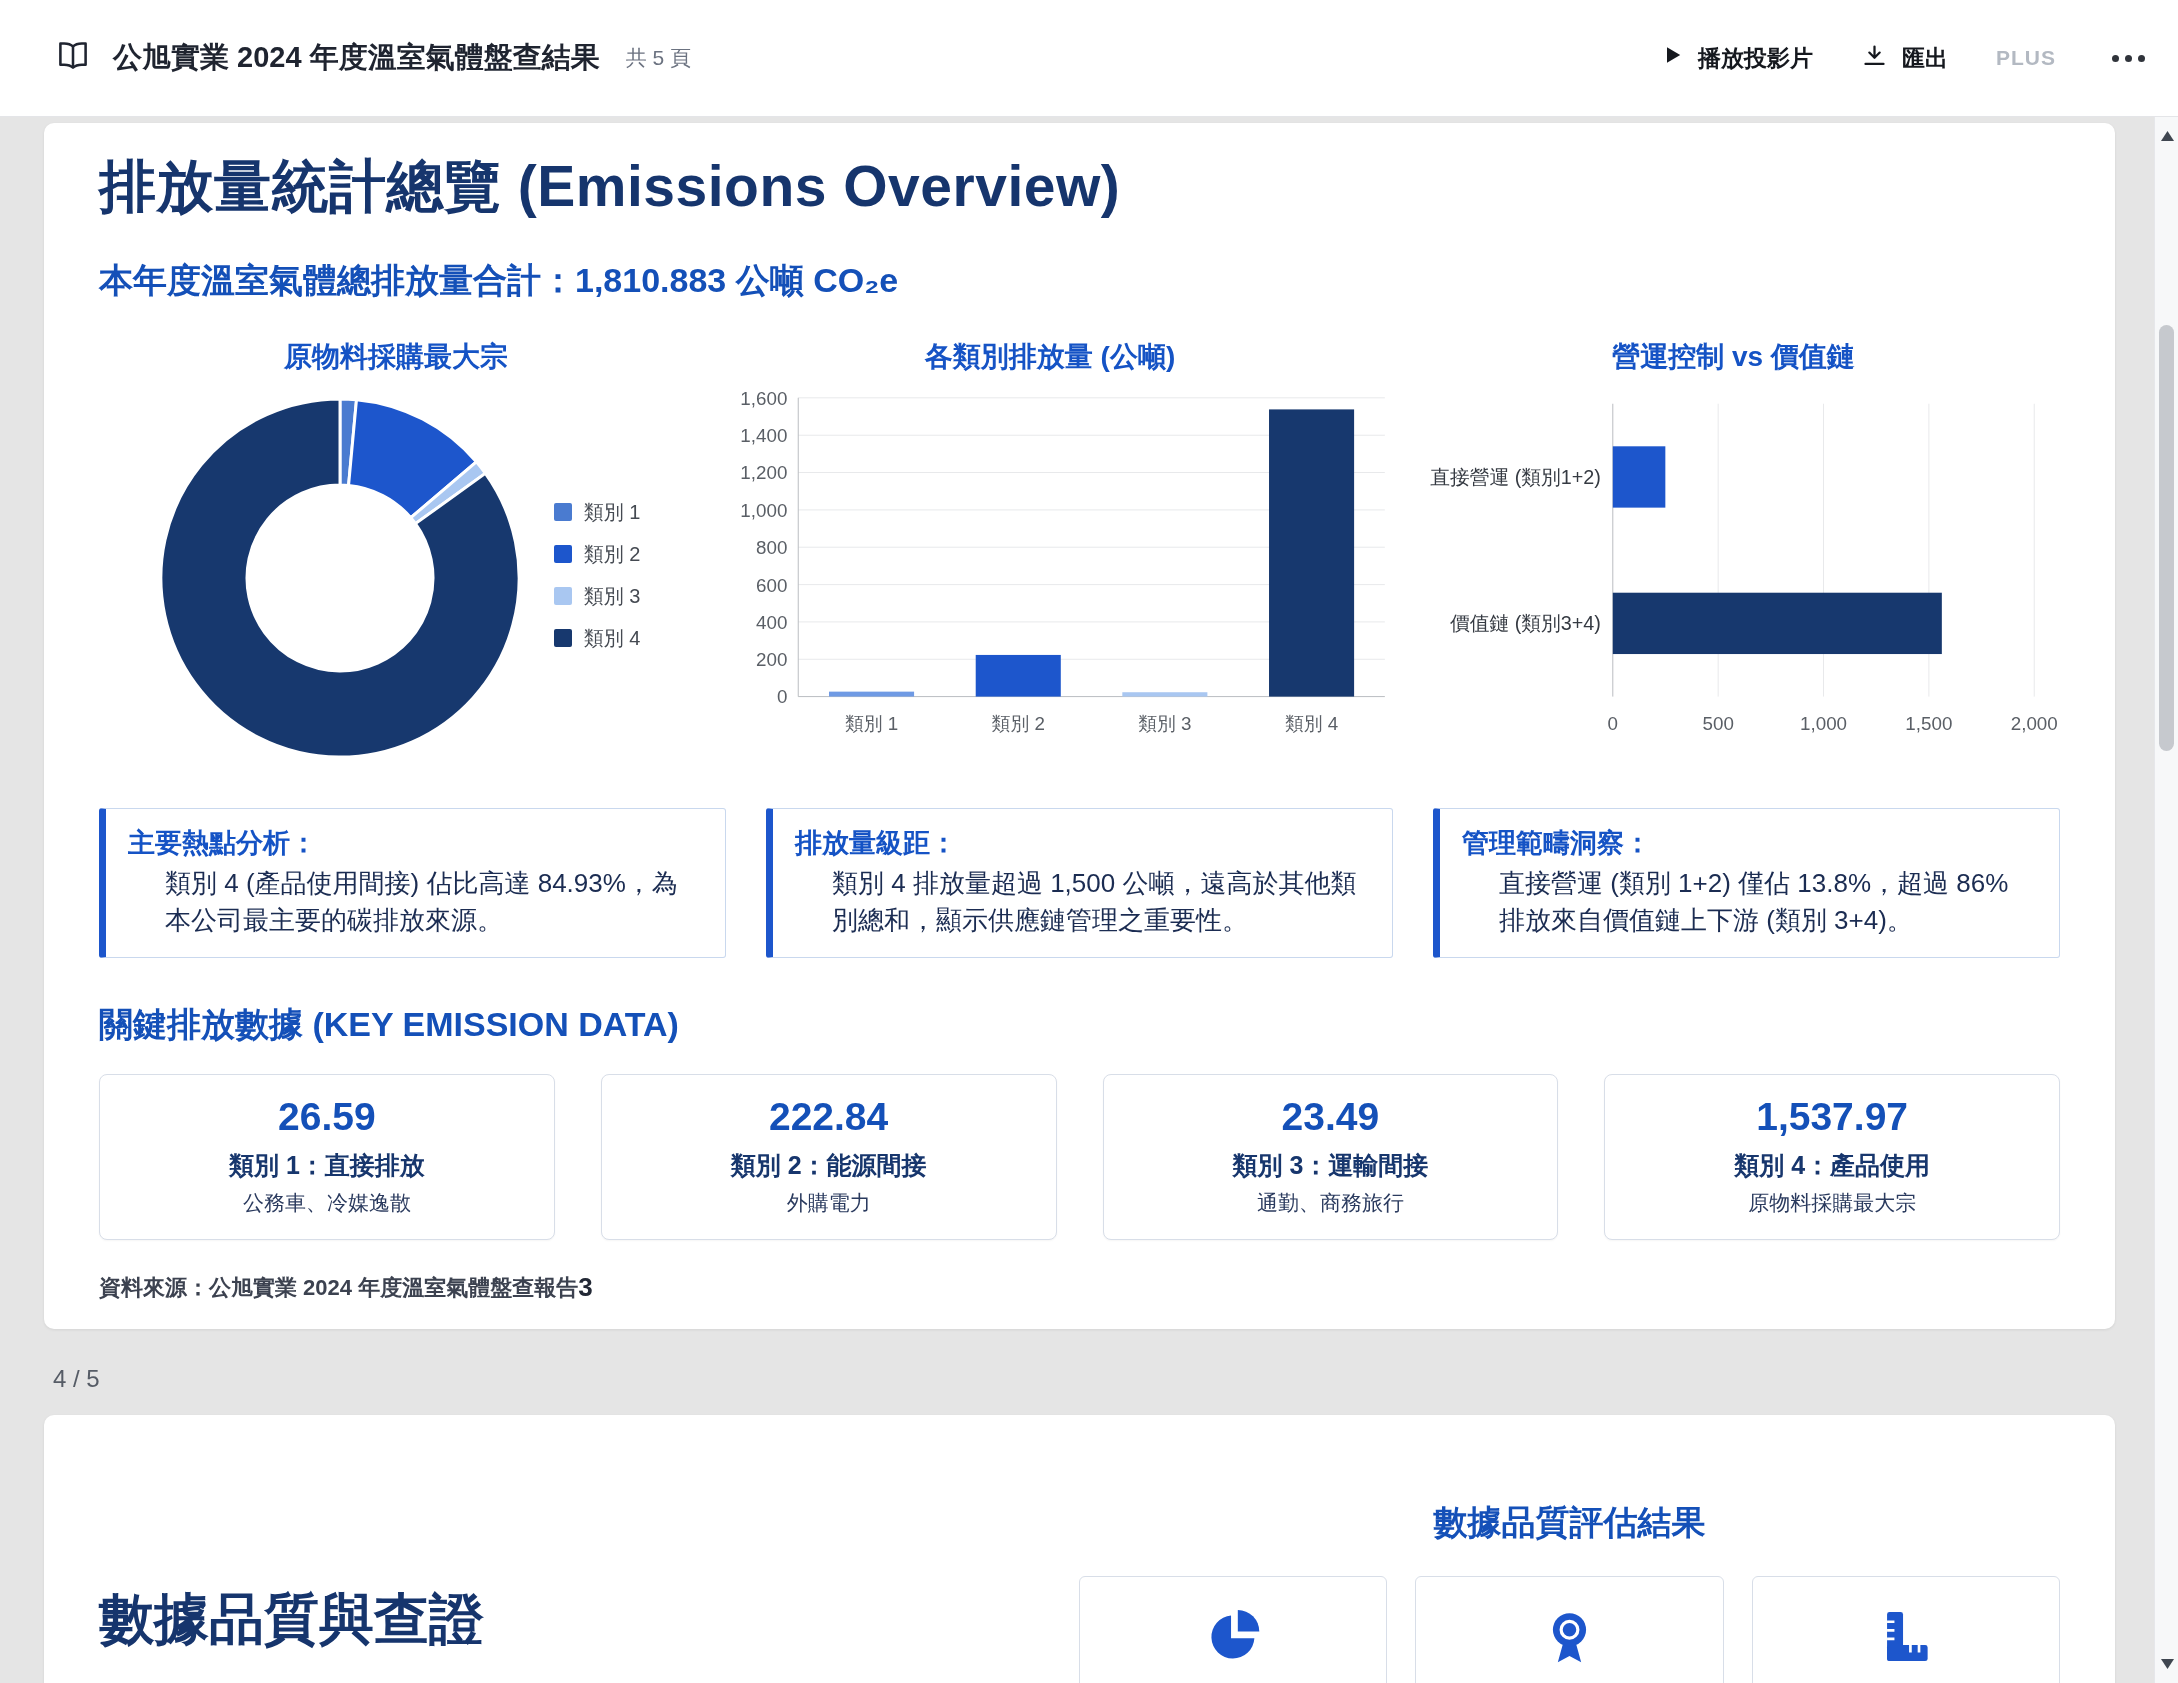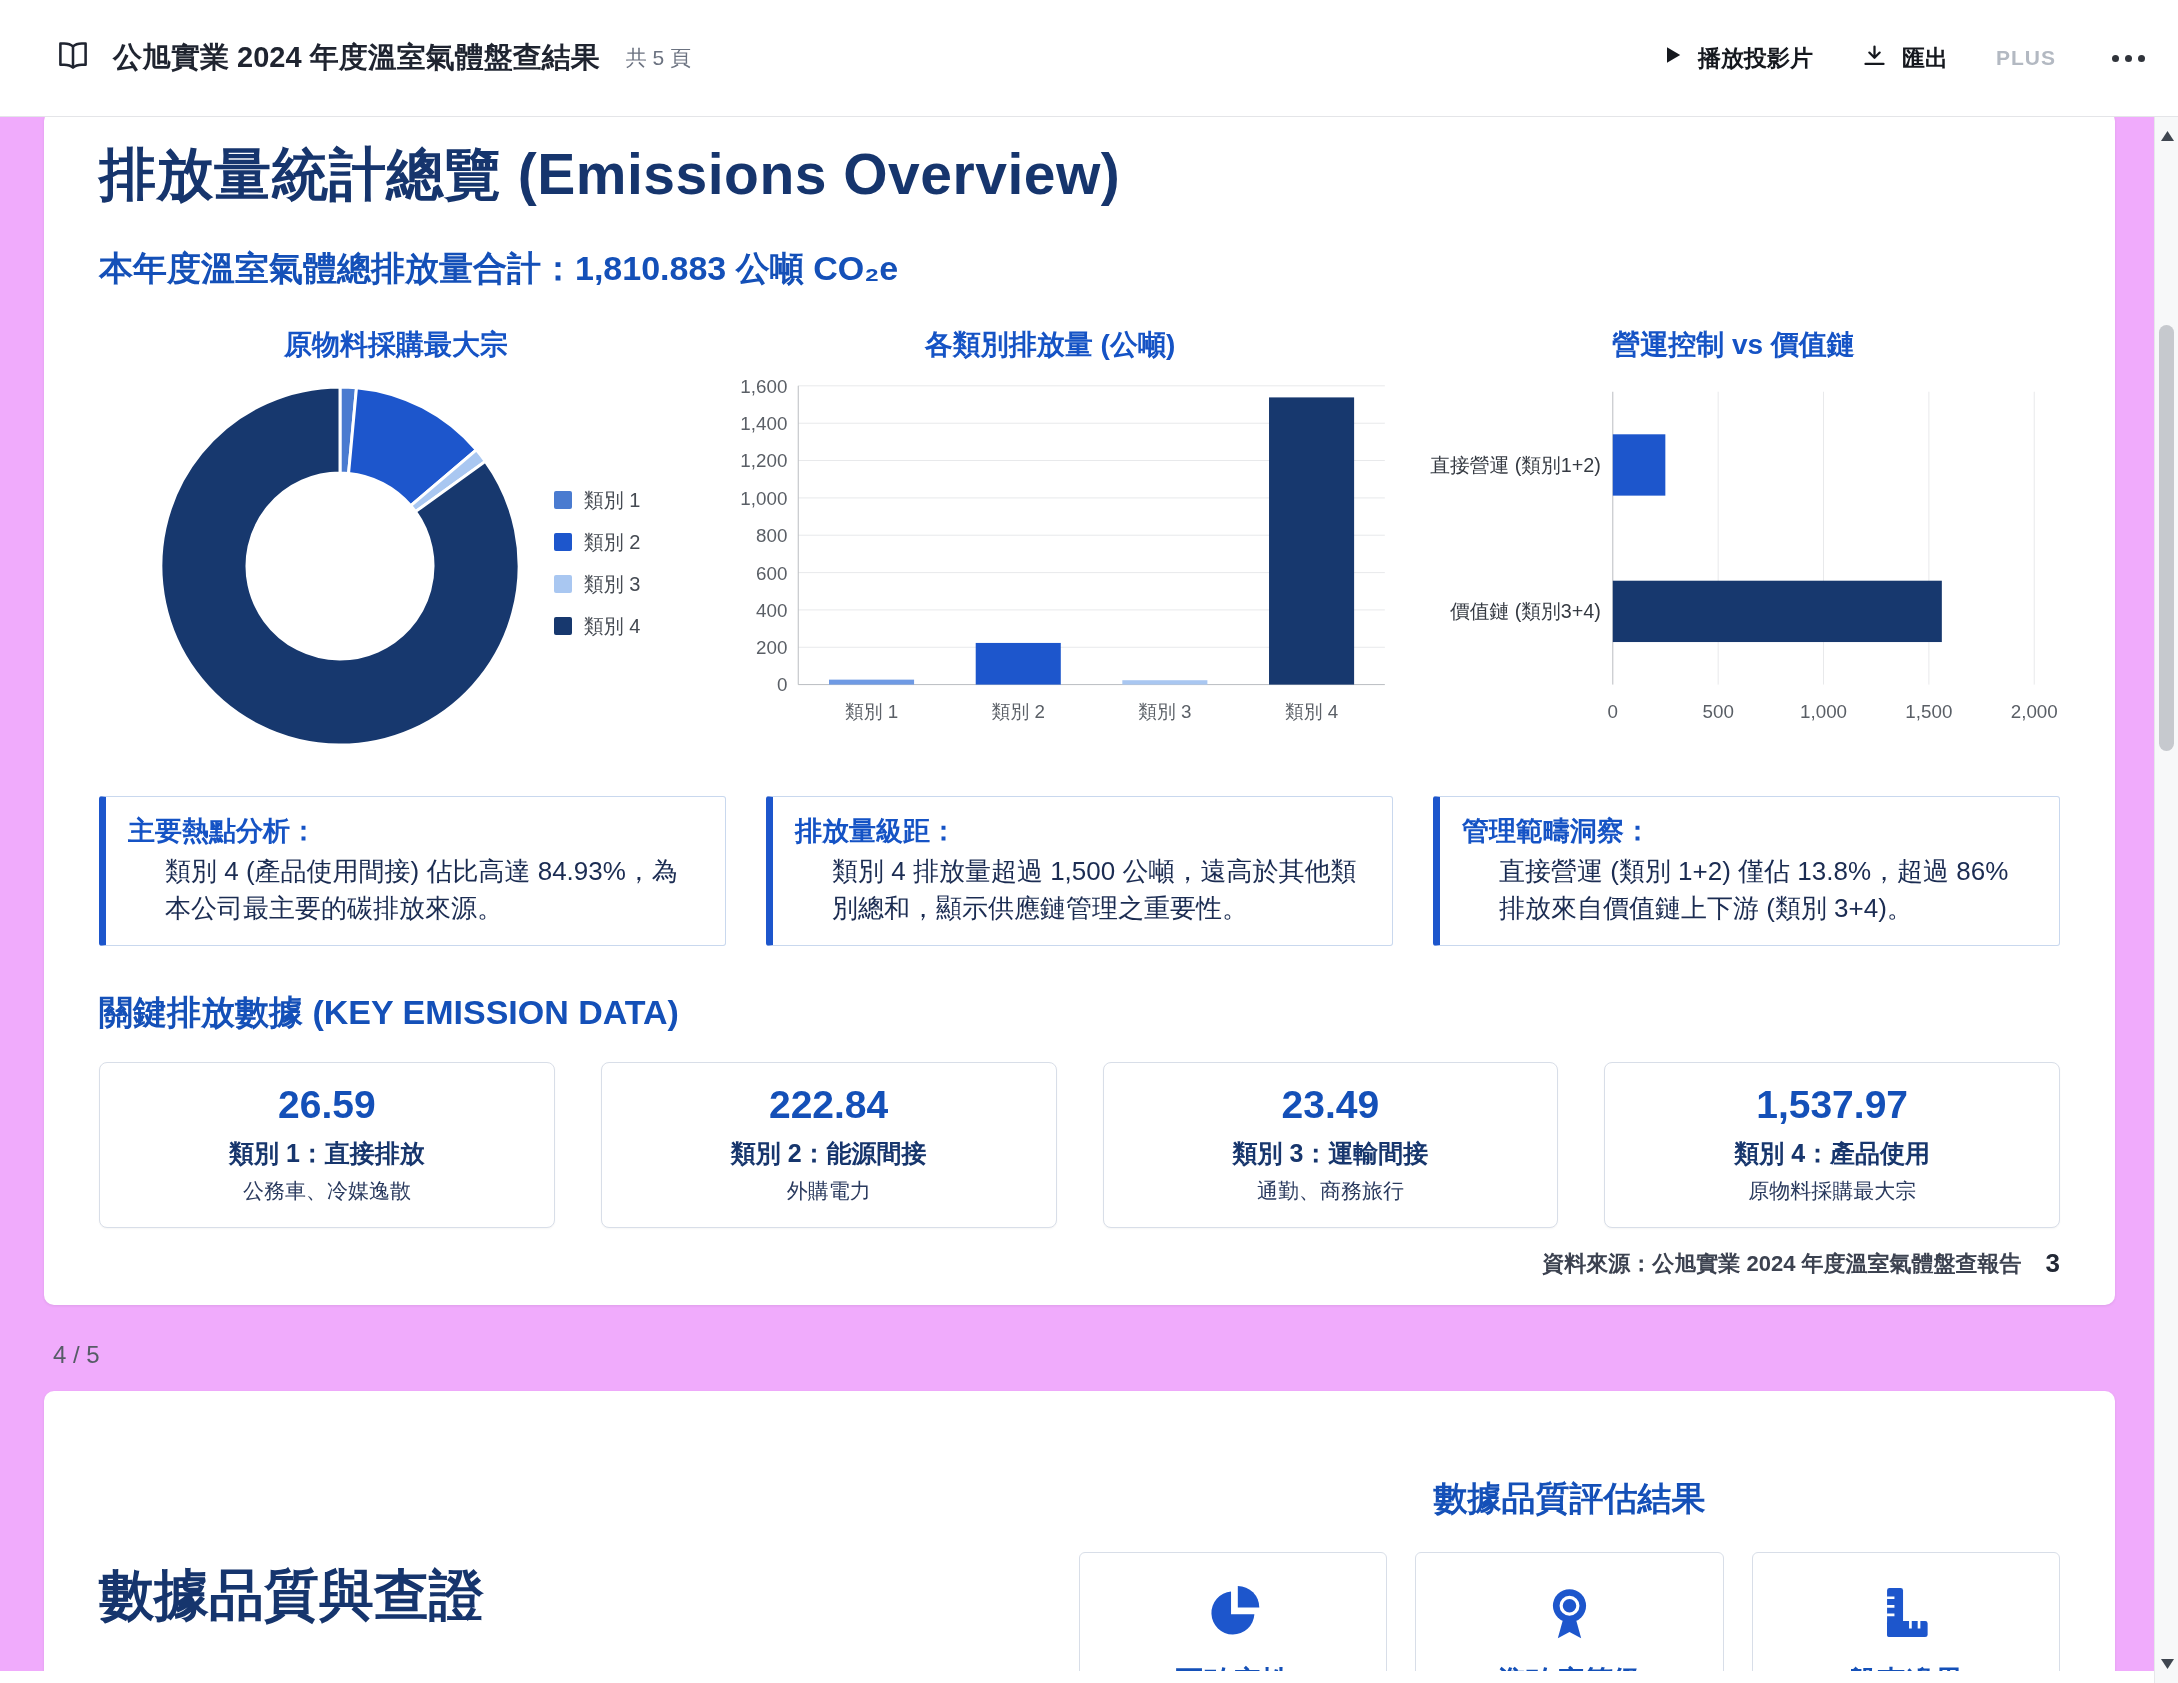--- a/index.html
+++ b/index.html
@@ -14,22 +14,22 @@
   .tb-title { font-size:29px; font-weight:700; color:#1f2430; }
   .tb-pages { font-size:21px; color:#6b7280; margin-left:4px; }
   .tb-right { display:flex; align-items:center; gap:48px; }
   .tb-btn { display:flex; align-items:center; gap:14px; background:none; border:none; cursor:pointer;
     font-size:23px; font-weight:700; color:#15181e; font-family:inherit; }
   .tb-plus { font-size:21px; font-weight:700; color:#b3b9c2; letter-spacing:1px; }
   .tb-more { background:none; border:none; cursor:pointer; display:flex; gap:6px; padding:8px; }
   .tb-more i { width:7px; height:7px; border-radius:50%; background:#30343b; display:block; }
 
   
-  .viewport { position:absolute; top:105px; left:0; width:2154px; height:1566px;
-    background:#f0abfc; overflow:hidden; }
+  .viewport { position:absolute; top:117px; left:0; width:2154px; height:1566px;
+    background:#e5e5e5; overflow:hidden; }
 
   .page-card { background:#fff; border-radius:10px; margin:6px 39px 0 44px;
     box-shadow:0 1px 3px rgba(0,0,0,0.08); padding:14px 55px 26px 55px; }
 
   
   .p3-title { font-size:57px; font-weight:800; color:#16356d; margin-top:12px; letter-spacing:0.5px; }
   .p3-subtitle { font-size:34px; font-weight:700; color:#1450b8; margin-top:32px; }
 
   .charts-row { display:flex; justify-content:space-between; margin-top:34px; }
   .chart-col { display:flex; flex-direction:column; align-items:center; }
@@ -51,21 +51,21 @@
   .insight-body { font-size:26px; color:#1b2c52; line-height:1.42; margin-top:4px;margin-left:37px; }
 
   .key-title { font-size:34px; font-weight:800; color:#1450b8; margin-top:44px; }
   .stat-row { display:flex; gap:46px; margin-top:26px; }
   .stat-card { flex:1; border:1px solid #d8dee8; border-radius:8px; background:#fff;
     text-align:center; padding:20px 8px 22px 8px; box-shadow:0 1px 2px rgba(0,0,0,0.04); }
   .stat-value { font-size:39px; font-weight:800; color:#1450b8; }
   .stat-label { font-size:25px; font-weight:700; color:#17366d; margin-top:10px; }
   .stat-sub { font-size:21px; color:#2a3a5e; margin-top:7px; }
 
-  .card-footer { display:flex; justify-content:flex-end; align-items:flex-end; margin-top:20px;gap:24px; }
+  .card-footer { display:flex; justify-content:flex-start; align-items:flex-end; margin-top:32px; }
   .source { font-size:22px; font-weight:600; color:#3c4250; }
   .pagenum { font-size:26px; font-weight:700; color:#222835; }
 
   .page-indicator { font-size:24px; color:#565c66; margin:36px 0 22px 53px; }
 
   
   .page4 { height:1188px; display:flex; gap:109px; padding-top:0; }
   .p4-left { flex:0 0 871px; }
   .p4-h1 { font-size:55px; font-weight:800; color:#16356d; margin-top:168px; }
   .p4-right { flex:1; }

